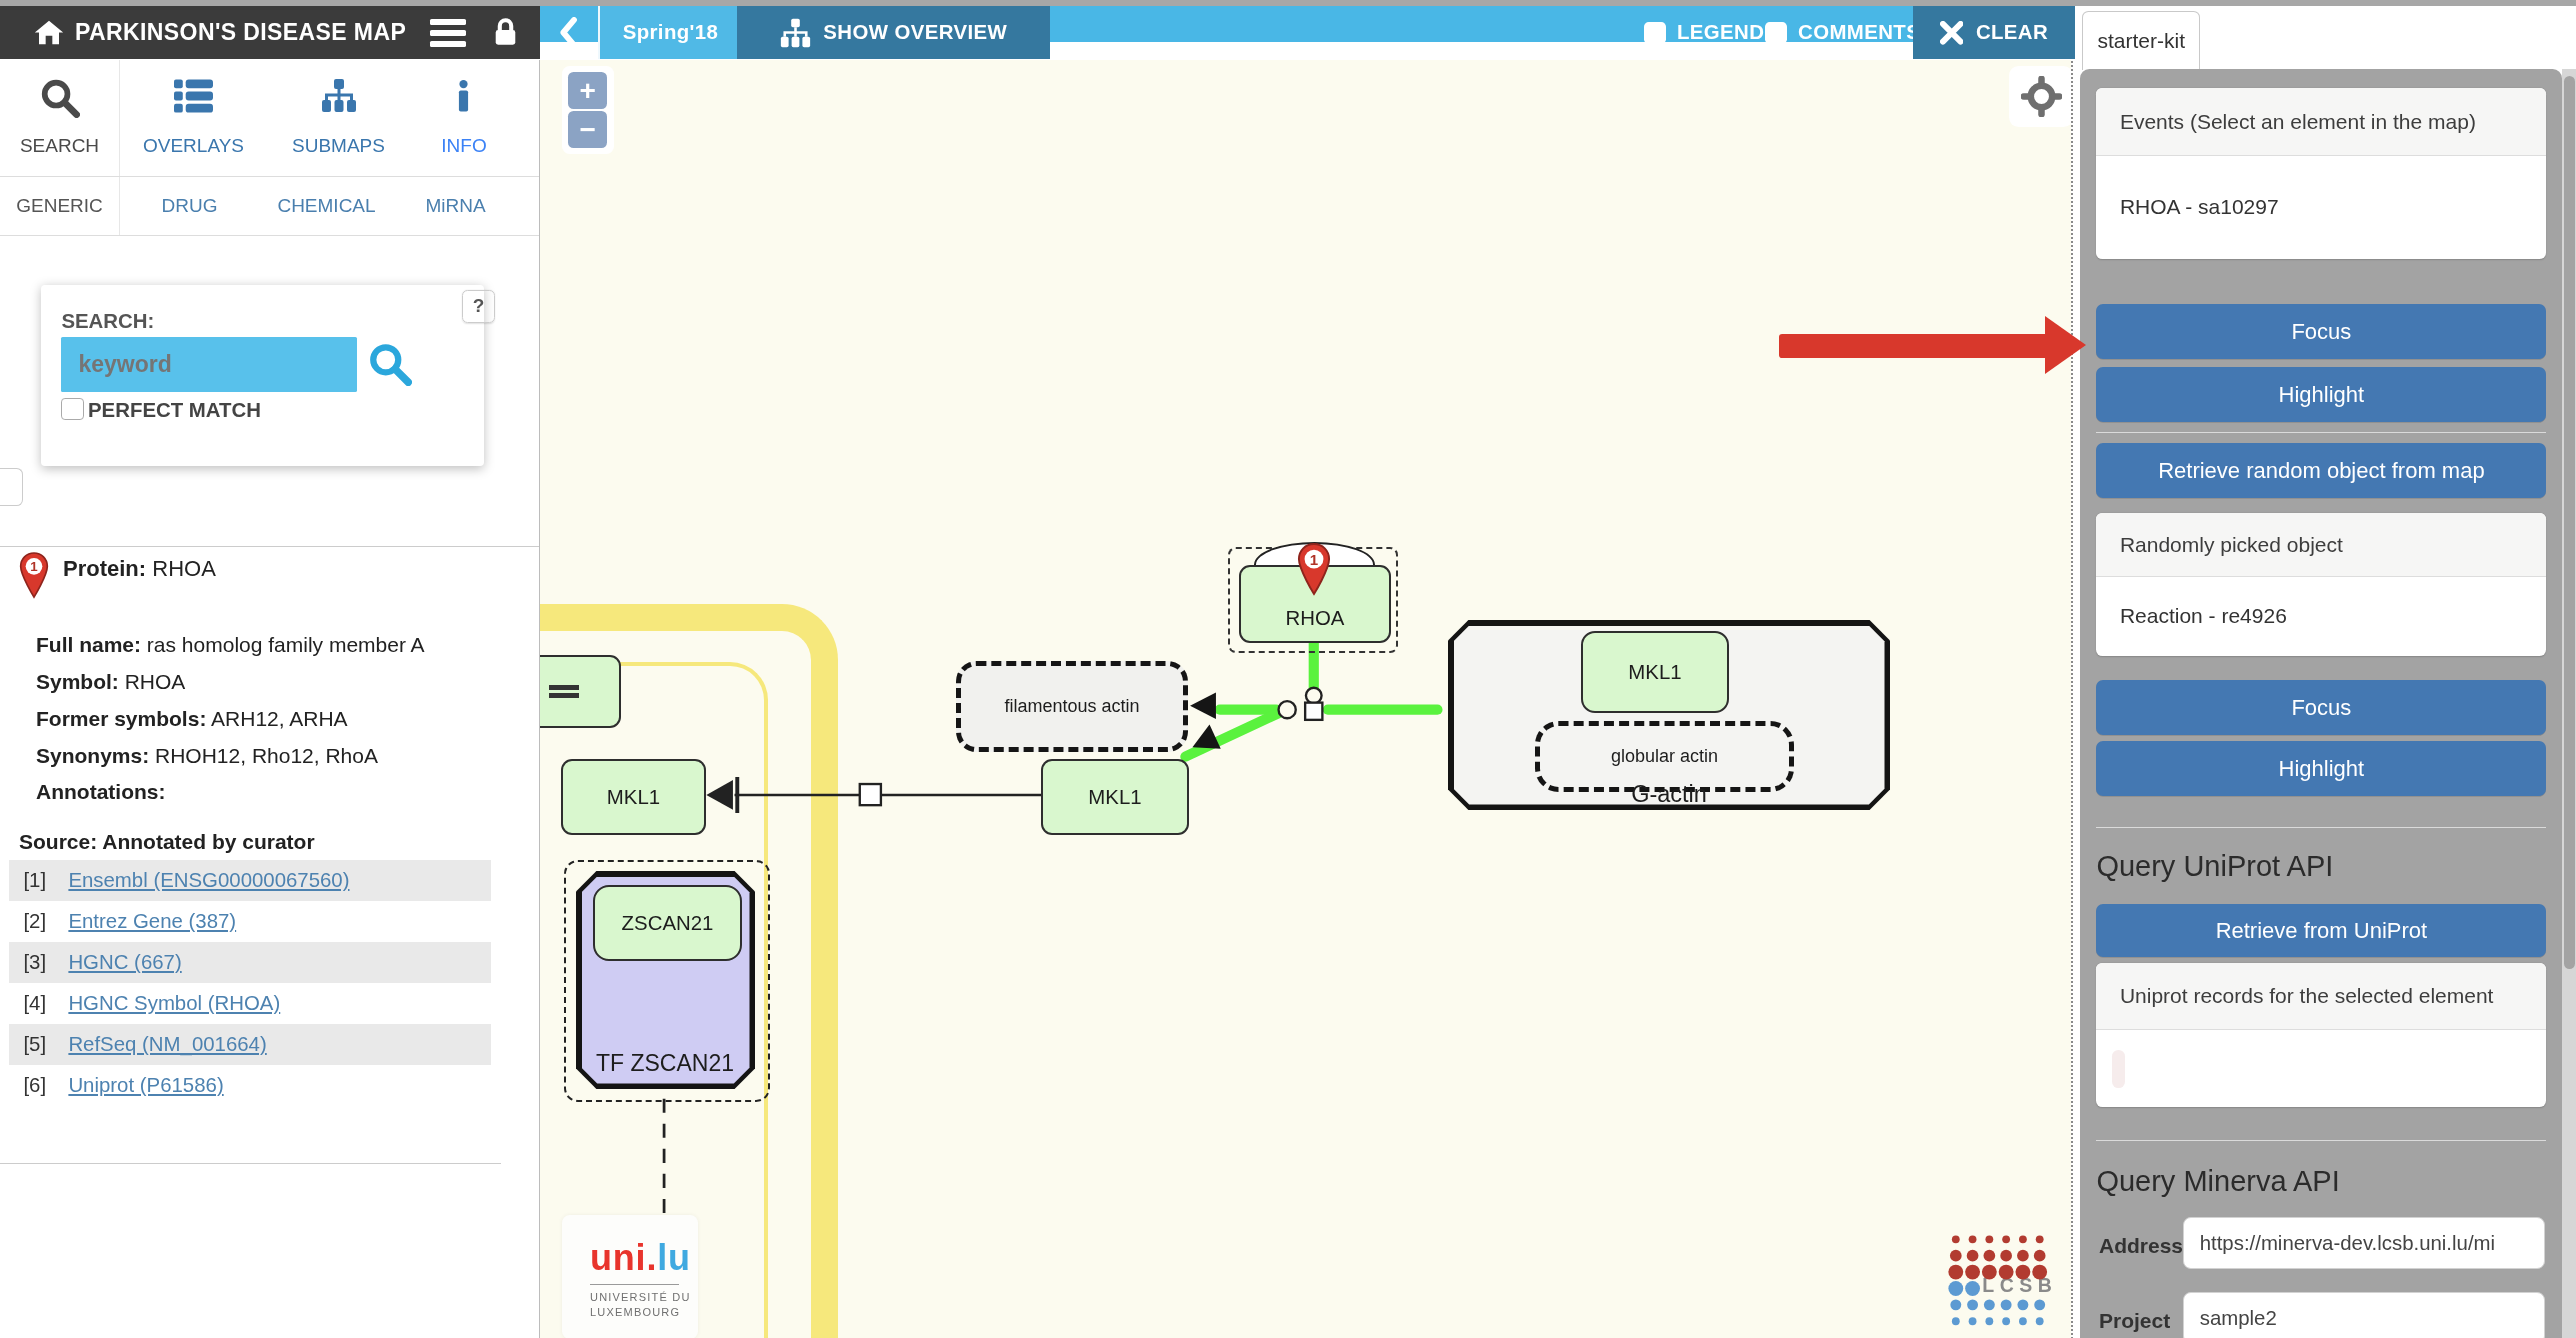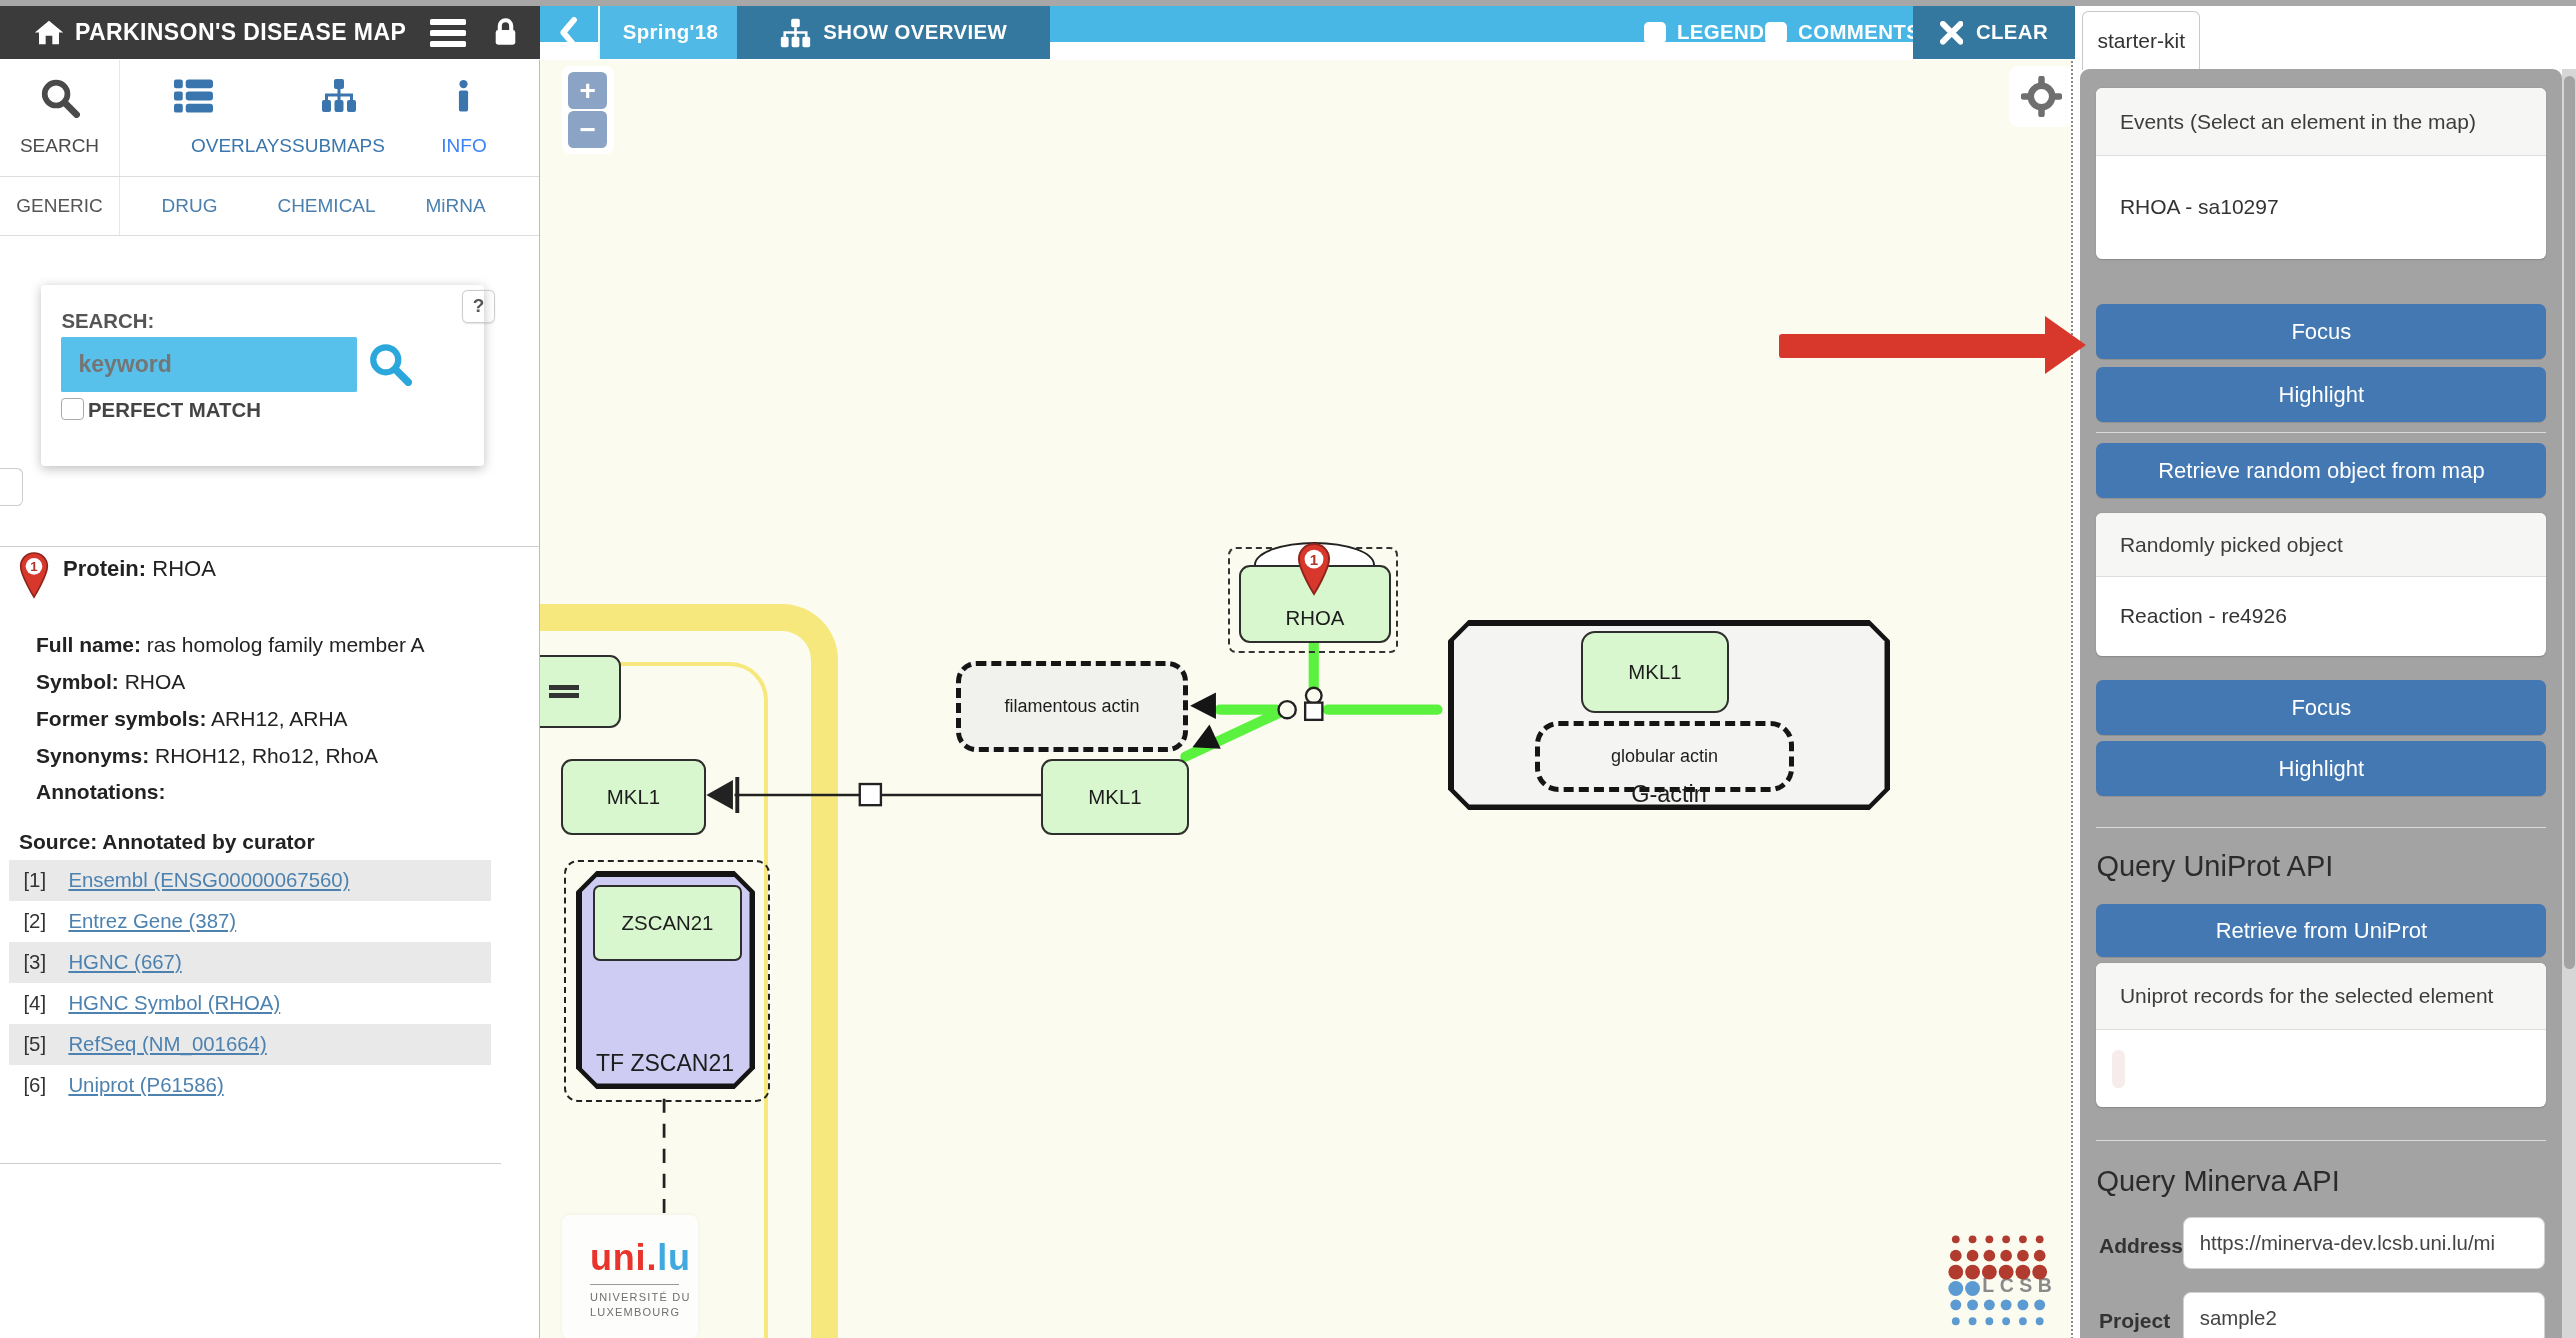--- a/index.html
+++ b/index.html
@@ -117,21 +117,21 @@
     <span>globular actin</span>
   </div>
   <div class="abs fxc" style="left:1448px;top:781px;width:442px;height:27px;font-size:23.5px;color:#1d1d1d;z-index:4;">
     <span>G-actin</span>
   </div>
 
   <div class="abs" style="left:564px;top:860px;width:202px;height:238px;border:2.7px dashed #222;border-radius:14px;z-index:3;"></div>
   <div class="chamf-o" style="left:576px;top:871px;width:179px;height:218px;">
     <div class="chamf-i" style="background:#cfccf3;"></div>
   </div>
-  <div class="node" style="left:593px;top:885px;width:145px;height:72px;border-radius:7px;">
+  <div class="node" style="left:593px;top:885px;width:145px;height:72px;border-radius:16px;">
     <span>ZSCAN21</span>
   </div>
   <div class="abs fxc" style="left:579px;top:1048px;width:172px;height:31px;font-size:23px;color:#1d1d1d;z-index:4;">
     <span>TF ZSCAN21</span>
   </div>
 
   <div class="abs" style="left:562px;top:1215px;width:136px;height:124px;background:#fdfdfb;border-radius:7.8px;z-index:3;box-shadow:0 0 4.7px rgba(0,0,0,.06);">
     <div style="margin:22px 0 0 28px;font-weight:bold;font-size:36px;letter-spacing:0.8px;">
       <span style="color:#e8342c;">uni.</span><span style="color:#3fa9e0;">lu</span>
     </div>
@@ -267,21 +267,21 @@
         <svg class="abs" style="left:55px;top:19px;" width="39" height="34" viewBox="0 0 40 34">
           <g fill="#3a76ad">
             <rect x="0" y="0" width="9" height="9" rx="2"></rect>
               <rect x="12" y="0" width="28" height="9" rx="3"></rect>
             <rect x="0" y="12.5" width="9" height="9" rx="2"></rect>
               <rect x="12" y="12.5" width="28" height="9" rx="3"></rect>
             <rect x="0" y="25" width="9" height="9" rx="2"></rect>
               <rect x="12" y="25" width="28" height="9" rx="3"></rect>
           </g>
         </svg>
-        <div class="abs fxc navlbl" style="left:0;top:75px;width:149px;color:#3a76ad;margin-left:48px;">OVERLAYS</div>
+        <div class="abs fxc navlbl" style="left:0;top:75px;width:149px;color:#3a76ad;">OVERLAYS</div>
       </div>
       <div class="abs" style="left:268px;top:0;width:141px;height:116px;">
         <svg class="abs" style="left:53px;top:17px;" width="36" height="36" viewBox="0 0 36 36">
           <g fill="#3a76ad">
             <rect x="13" y="2" width="10" height="10" rx="2"></rect>
             <rect x="1" y="23" width="9" height="12" rx="2"></rect>
             <rect x="13.5" y="23" width="9" height="12" rx="2"></rect>
             <rect x="26" y="23" width="9" height="12" rx="2"></rect>
           </g>
           <path d="M18 12 v6 M5.5 23 v-5 h25 v5 M18 18 v5" stroke="#3a76ad" stroke-width="3" fill="none"></path>

